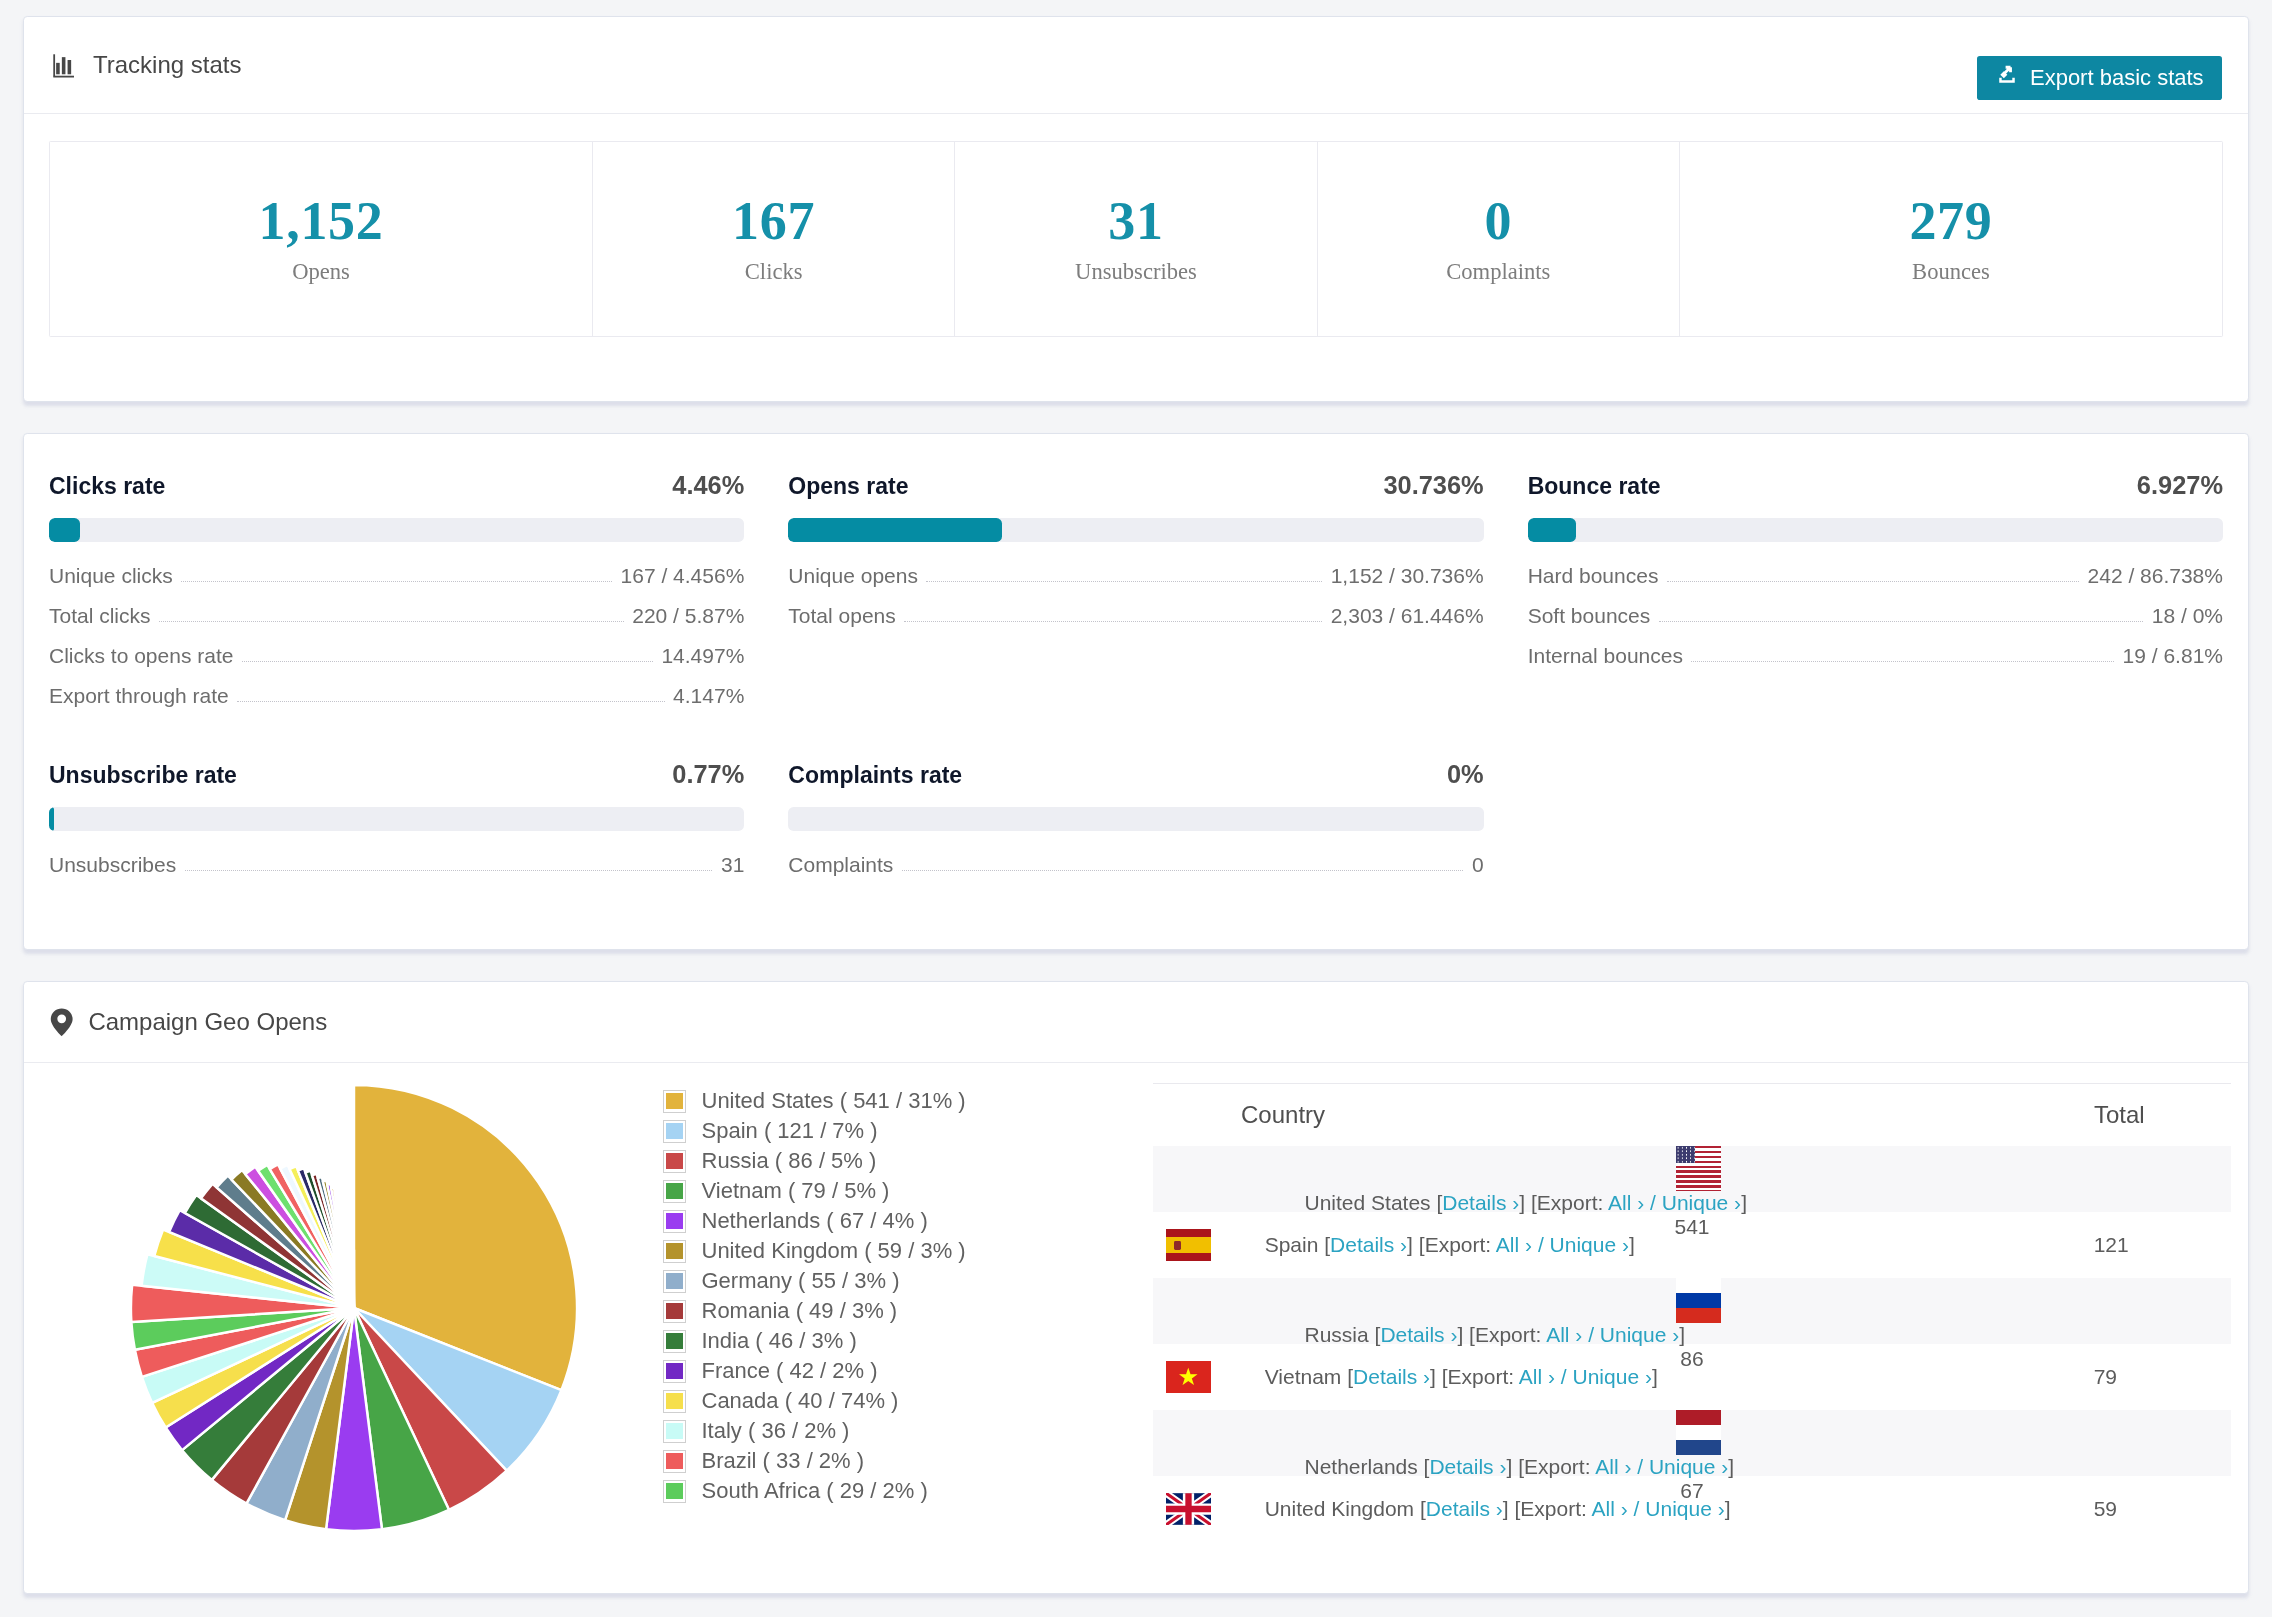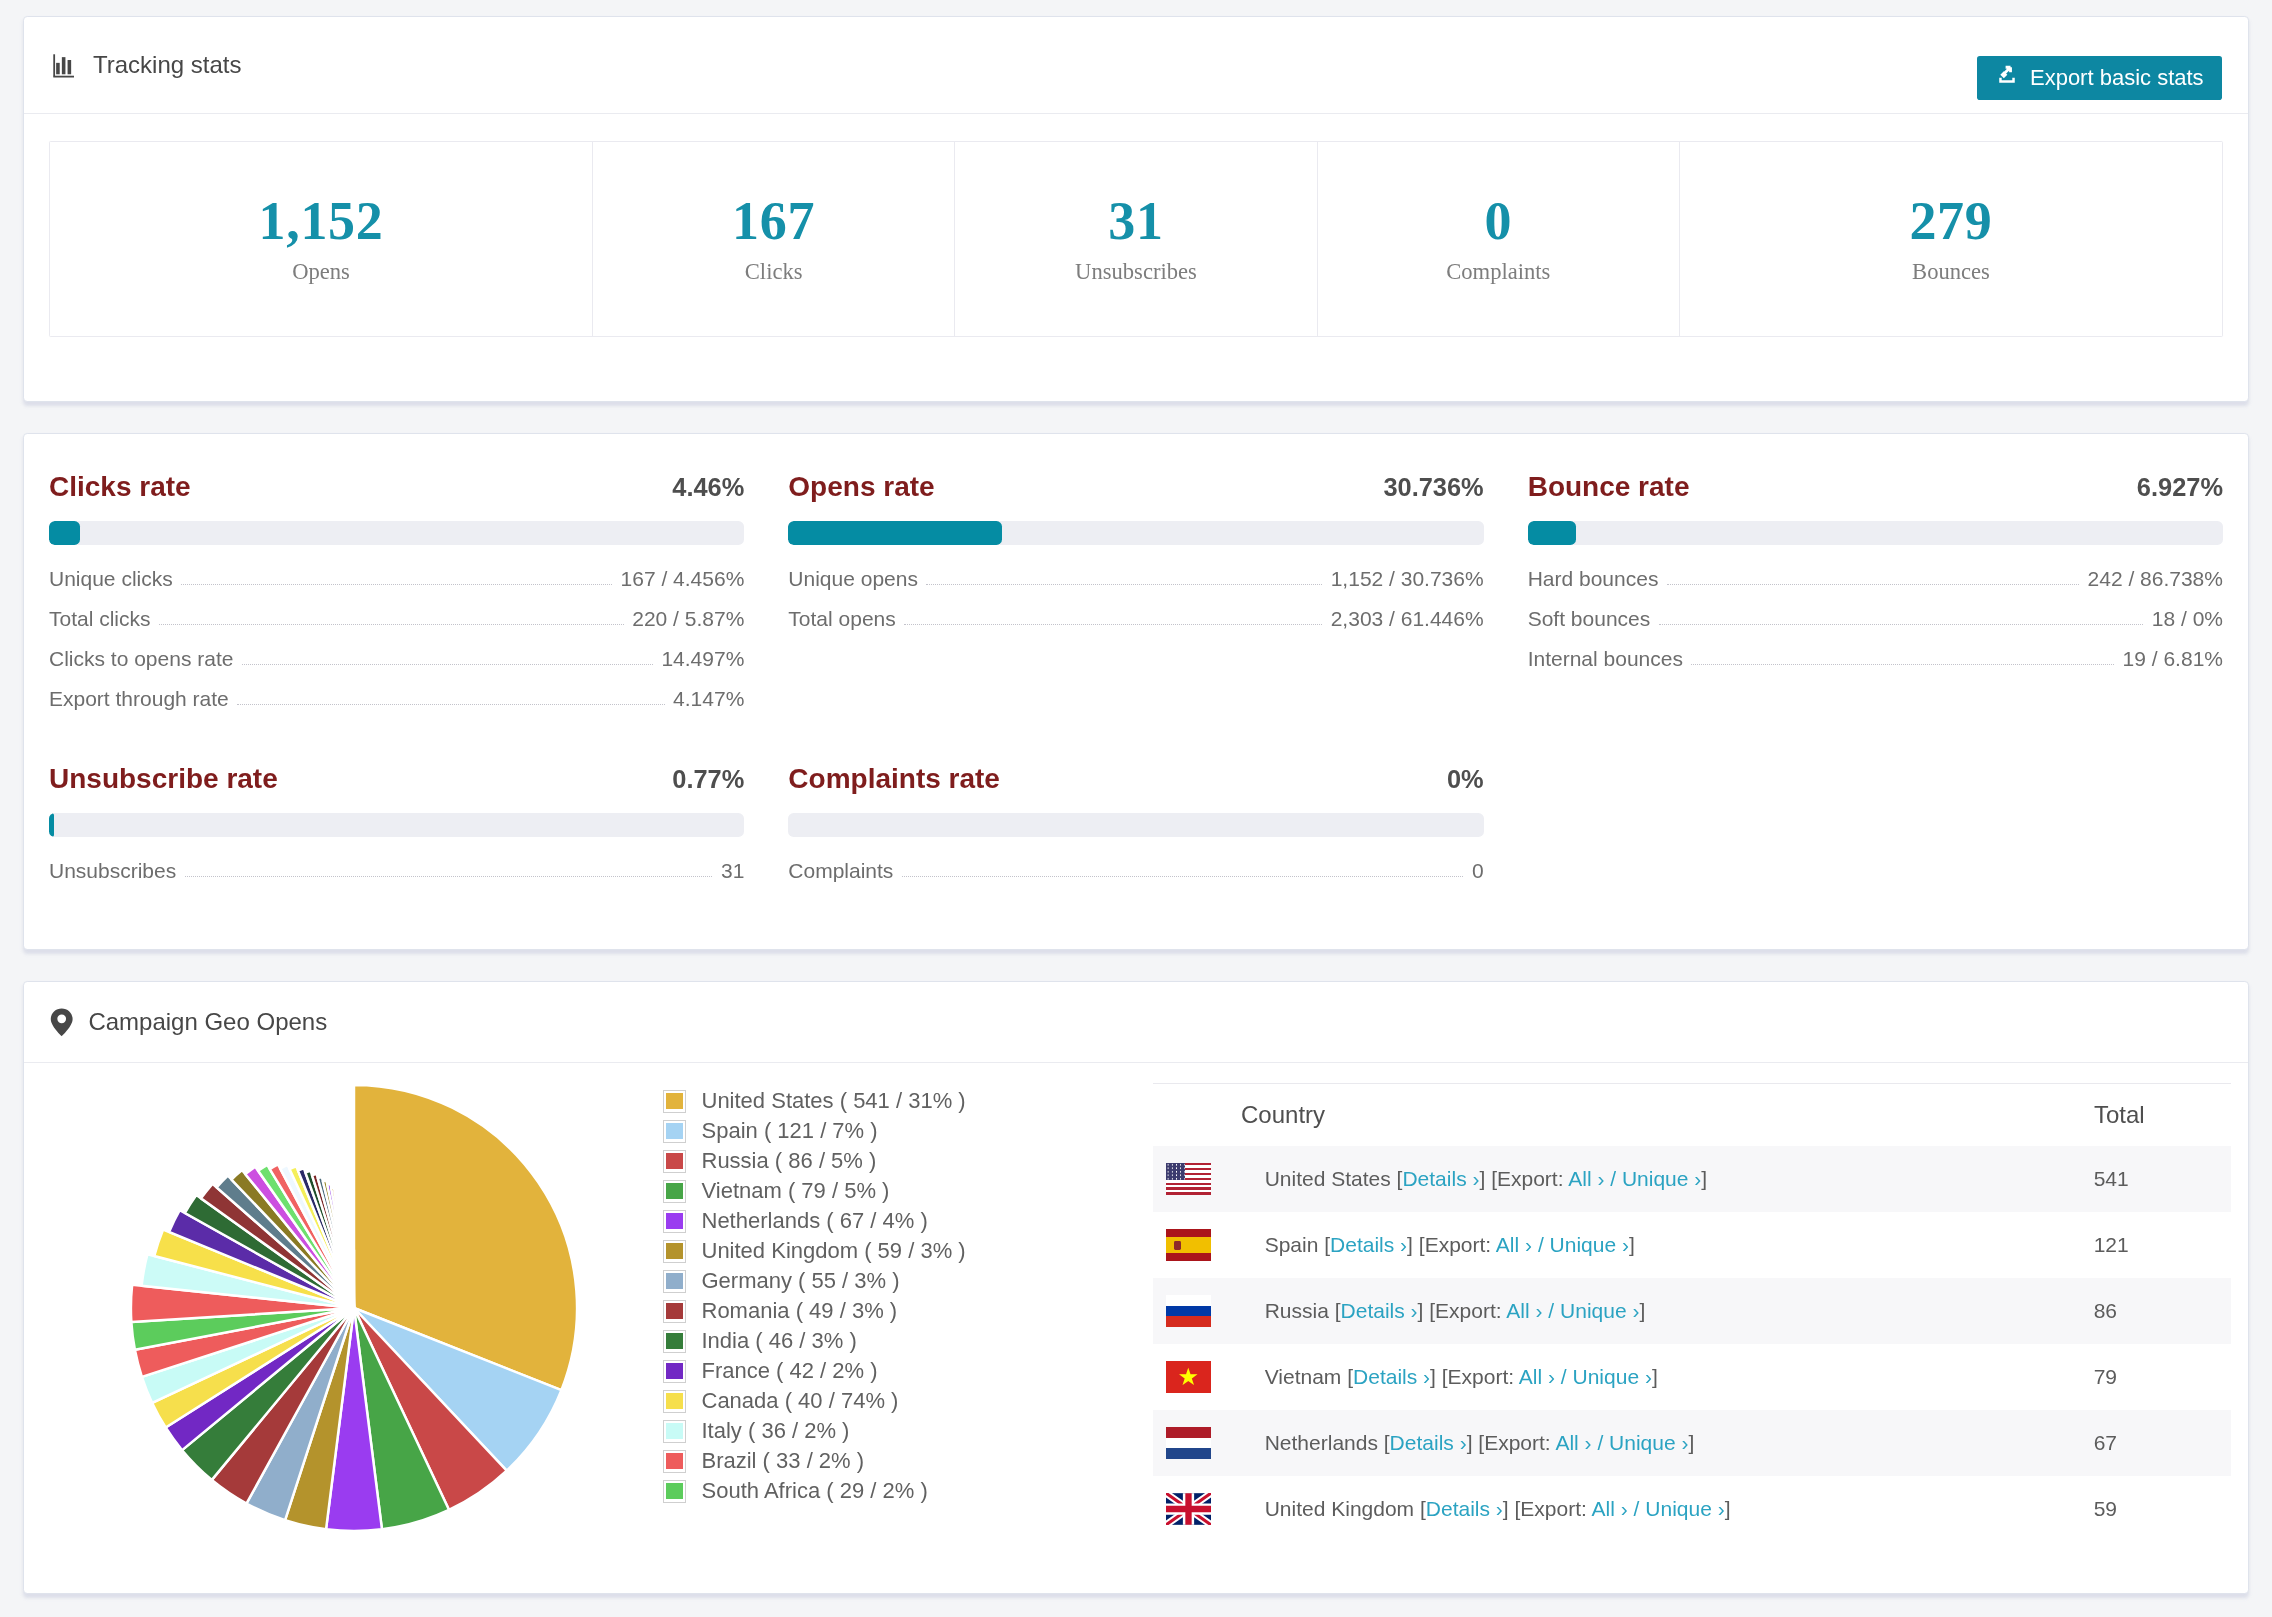--- a/index.html
+++ b/index.html
@@ -47,21 +47,21 @@
   }
   .stat-cell:last-child { border-right:none; }
   .stat-cell.w3 { flex:3; } .stat-cell.w2 { flex:2; }
   .stat-value { font-size:54px; font-weight:700; color:#1590a9; letter-spacing:0.7px; line-height:56px; }
   .stat-label { font-size:22.6px; color:#7d7d7d; margin-top:10px; }
 
   
   #rates-row1 { display:grid; grid-template-columns:repeat(3,1fr); column-gap:44px; margin:37px 25px 0 25px; }
   #rates-row2 { display:grid; grid-template-columns:repeat(3,1fr); column-gap:44px; margin:45px 25px 0 25px; }
   .rate-head { display:flex; justify-content:space-between; align-items:baseline; }
-  .rate-title { font-size:28px; font-weight:700; color:#7f1d1d; }
+  .rate-title { font-size:23px; font-weight:700; color:#0f172a; }
   .rate-pct   { font-size:25.4px; font-weight:700; color:#4e4e4e; }
   .rate-bar   { margin-top:18.4px; height:24px; background:#edeef3; border-radius:5.6px; overflow:hidden; position:relative; }
   .rate-fill  { position:absolute; left:0; top:0; bottom:0; background:#058ca3; border-radius:5.6px; }
   .rate-rows  { margin-top:12.7px; }
   .rate-row   { height:40px; display:flex; align-items:flex-end; padding-bottom:7px; font-size:21px; color:#6d6d6d; }
   .rate-row .dots { flex:1; border-bottom:1.4px dotted #c3c3cb; margin:0 8.5px 6.4px 8.5px; }
 
   
   #geo-header { height:81px; }
   #geo-pie { position:absolute; left:90px; top:86px; }
@@ -72,21 +72,21 @@
     border:1.4px solid #cfcfcf; padding:2.1px; background-clip:content-box;
   }
   .legend-label { font-size:22px; color:#616161; white-space:nowrap; }
 
   
   #geo-table { position:absolute; left:1129px; top:101px; width:1078px; border-top:0.7px solid #e9e9ee; }
   .gt-header { height:62px; display:flex; align-items:center; font-size:24px; color:#4f4f4f; }
   .gt-col-country { width:941px; padding-left:88px; }
   .gt-col-total { flex:1; }
   .gt-row { height:66px; display:flex; align-items:center; font-size:21px; color:#5c5c5c; }
-  .gt-row.odd { background:#f7f7f9; }
+  .gt-row.odd { background:#f7f7f9;flex-direction:column; }
   .gt-flag { margin-left:12.7px; width:45px; height:32px; position:relative; flex:0 0 45px; overflow:hidden; }
   .gt-country { margin-left:54px; width:829px; white-space:nowrap; }
   .gt-total { flex:1; }
   .gt-link { color:#2ba3c2; text-decoration:none; cursor:pointer; }
 
   
   .flag-us { background:repeating-linear-gradient(180deg,#B22234 0 2.4px,#fff 2.4px 4.9px); }
   .flag-us::before {
     content:""; position:absolute; left:0; top:0; width:19px; height:17px; background-color:#3C3B6E;
     background-image:radial-gradient(#fff 0.8px, transparent 0.9px); background-size:4.2px 3.5px;

